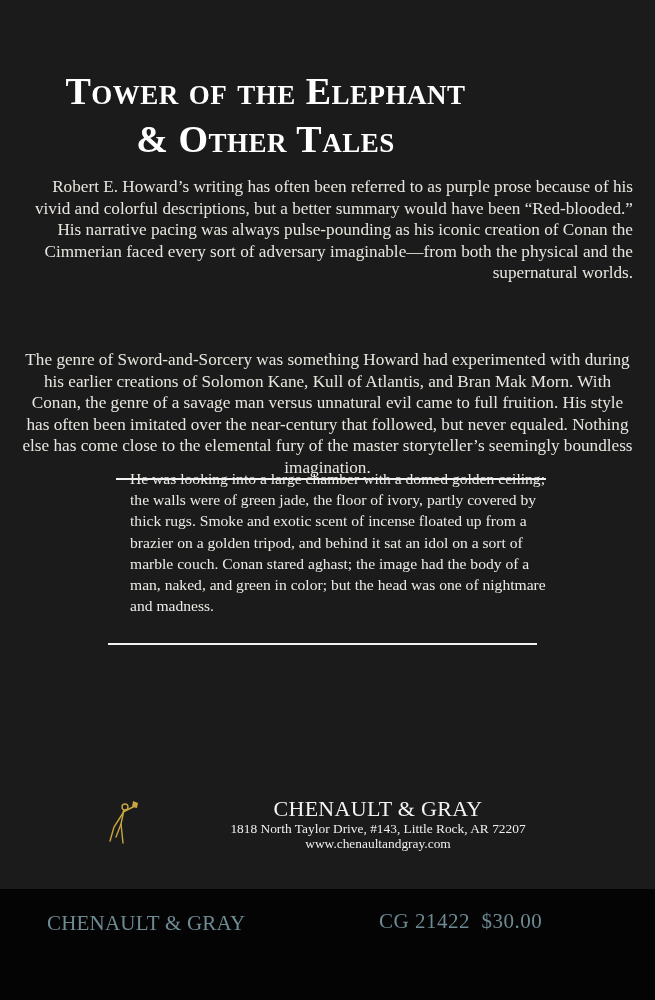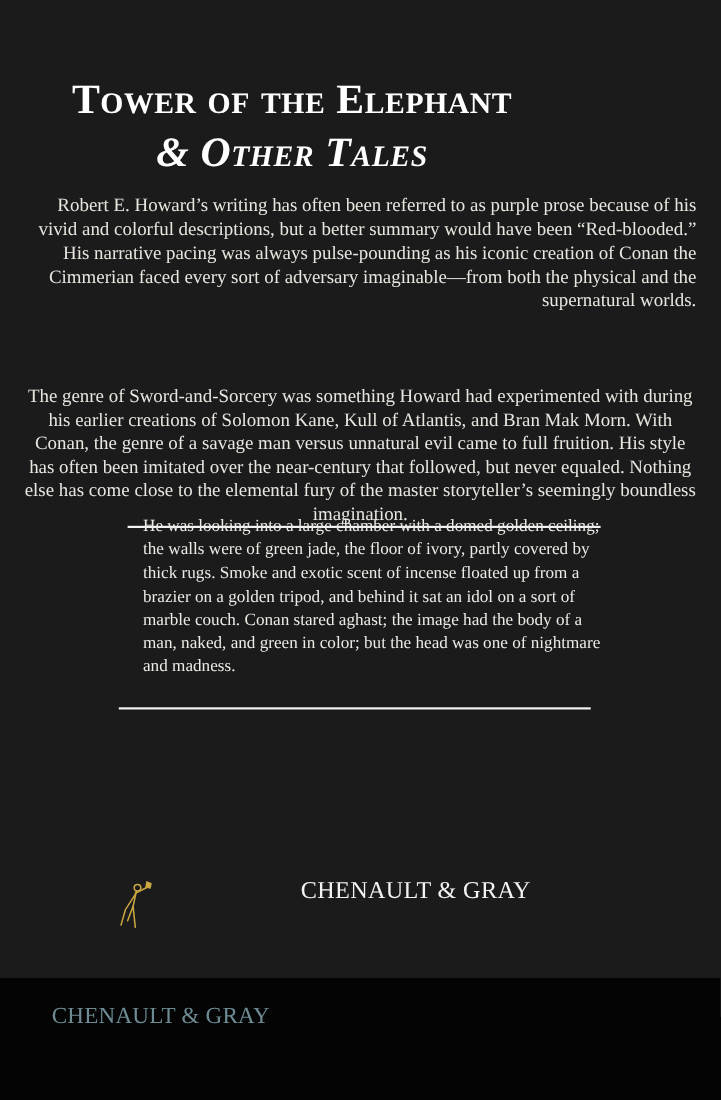--- a/index.html
+++ b/index.html
@@ -8,21 +8,21 @@
     background:#1b1b1b; position:relative;
     font-family:"Liberation Serif","DejaVu Serif",serif;
     color:#ecebe6;
   }
   .title {
     position:absolute; left:0; width:531px; text-align:center;
     color:#ffffff; font-weight:bold; font-variant:small-caps;
     font-size:38px; letter-spacing:0.5px; line-height:46px;
   }
   .title.l1 { top:68px; }
-  .title.l2 { top:116px;font-style:italic; }
+  .title.l2 { top:116px; }
   .para {
     position:absolute; left:22px; width:611px; text-align:center;
     font-size:17.2px; line-height:21.6px; color:#e8e6df; margin:0;
   }
   .para.p1 { top:176px;text-align:right; }
   .para.p2 { top:305px;margin-top:44px; }
   .rule { position:absolute; height:2px; background:#f2f2f2; }
   .rule.top { left:116px; width:430px; top:478px; }
   .rule.bottom { left:108px; width:429px; top:643px; }
   .quote {
@@ -57,17 +57,20 @@
     <path d="M18 13 L15 27 L10 40"></path>
     <path d="M15 27 L17 46"></path>
     <path d="M17 15 L27 10"></path>
     <path d="M17 16 L8 30 L4 44"></path>
   </g>
   <path d="M27 4 L32 6 L31 11 L26 10 Z" fill="#c9a640"></path>
 </svg>
 
 <div class="pub-block">
   <div class="pub-name">CHENAULT &amp; GRAY</div>
+  <div class="pub-addr">1818 North Taylor Drive, #143, Little Rock, AR 72207</div>
+  <div class="pub-url">www.chenaultandgray.com</div>
 </div>
 
 <div class="band">
   <div class="band-pub">CHENAULT &amp; GRAY</div>
+  <div class="band-code">CG 21422  $30.00</div>
 </div>
 
 </body></html>

